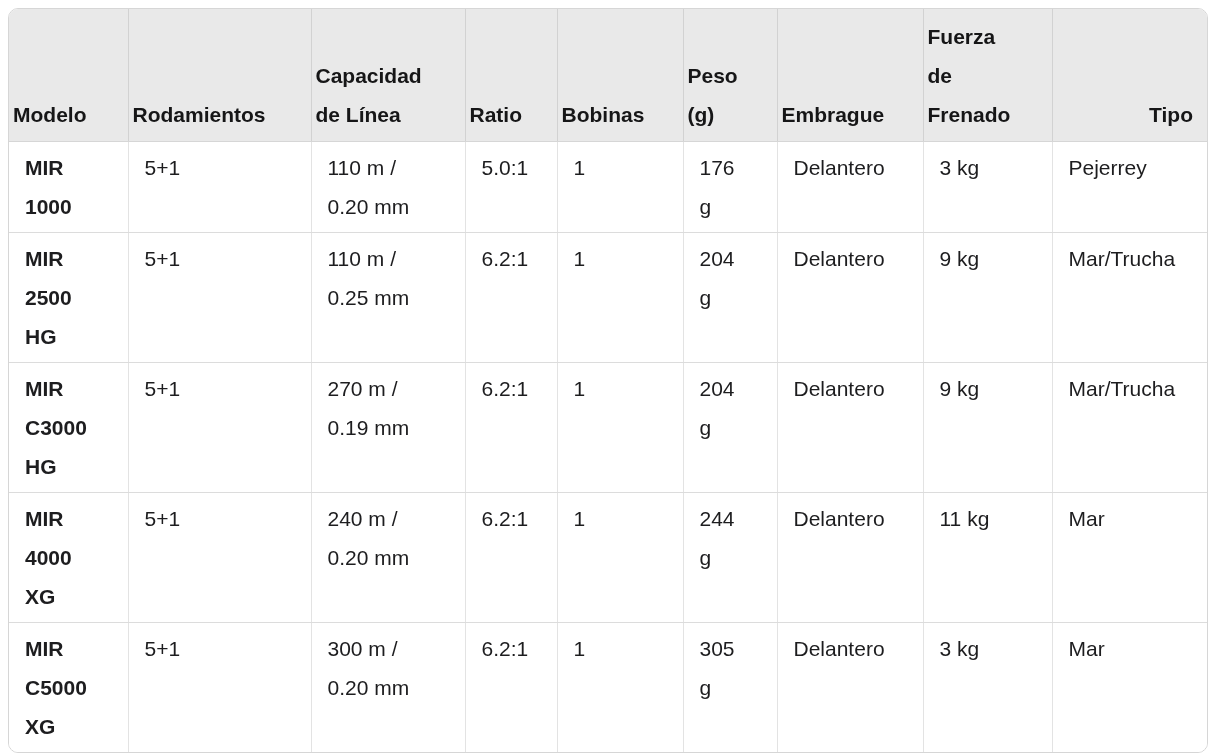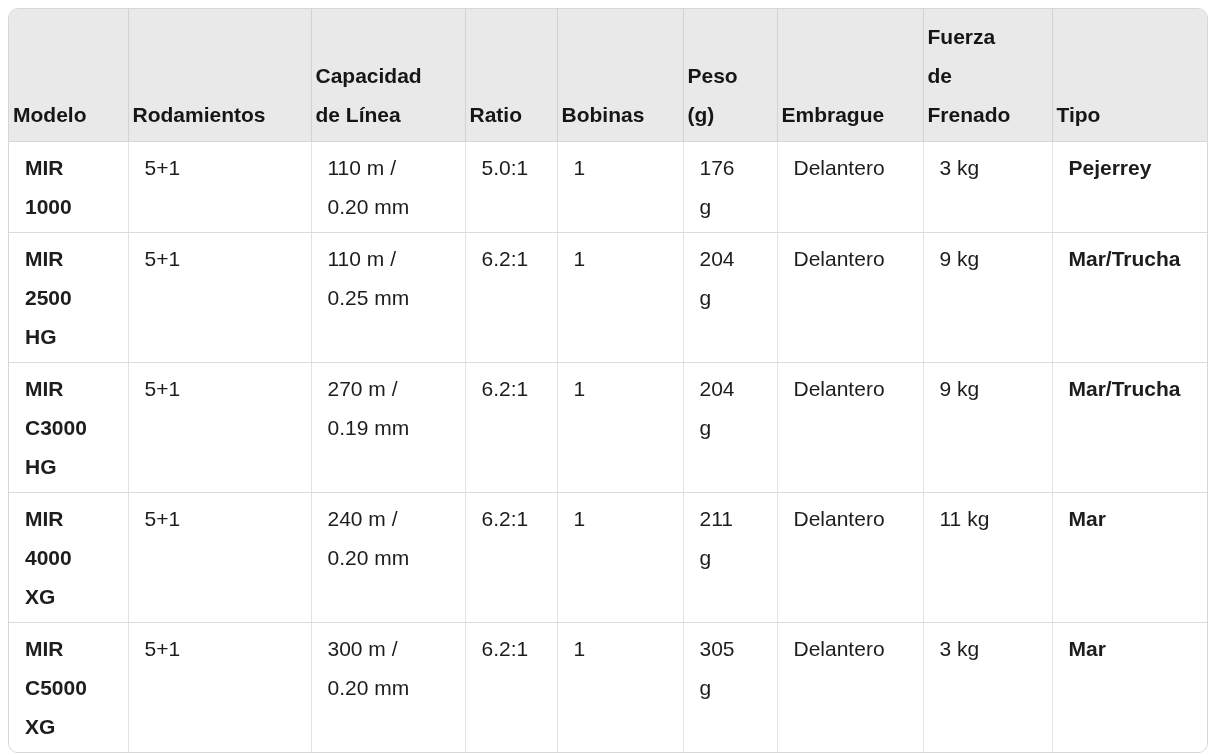--- a/index.html
+++ b/index.html
@@ -40,30 +40,30 @@
   }
   th{
     background:var(--header-bg);
     font-weight:700;
     vertical-align:bottom;
     padding:8px 16px 7px 4px;
     border-right:1px solid var(--header-divider);
     border-bottom:1px solid var(--outer-border);
     color:#161617;
   }
-  th:last-child{border-right:none;}
+  th:last-child{border-right:none;text-align:right;}
   td{
     vertical-align:top;
     padding:6px 16px;
     border-right:1px solid var(--column-divider);
     border-bottom:1px solid var(--row-divider);
     background:#ffffff;
     margin-top:40px;
   }
-  td:last-child{border-right:none;font-weight:bold;}
+  td:last-child{border-right:none;}
   tbody tr:last-child td{border-bottom:none;}
   td.first-col{font-weight:700;}
 </style>
 </head>
 <body>
 
 <div class="table-wrap">
   <table>
     <colgroup>
       <col style="width:119px">
@@ -140,21 +140,21 @@
         </tr>
         <tr>
           <td class="first-col">MIR
 4000
 XG</td>
           <td>5+1</td>
           <td>240 m /
 0.20 mm</td>
           <td>6.2:1</td>
           <td>1</td>
-          <td>211
+          <td>244
 g</td>
           <td>Delantero</td>
           <td>11 kg</td>
           <td>Mar</td>
         </tr>
         <tr>
           <td class="first-col">MIR
 C5000
 XG</td>
           <td>5+1</td>

